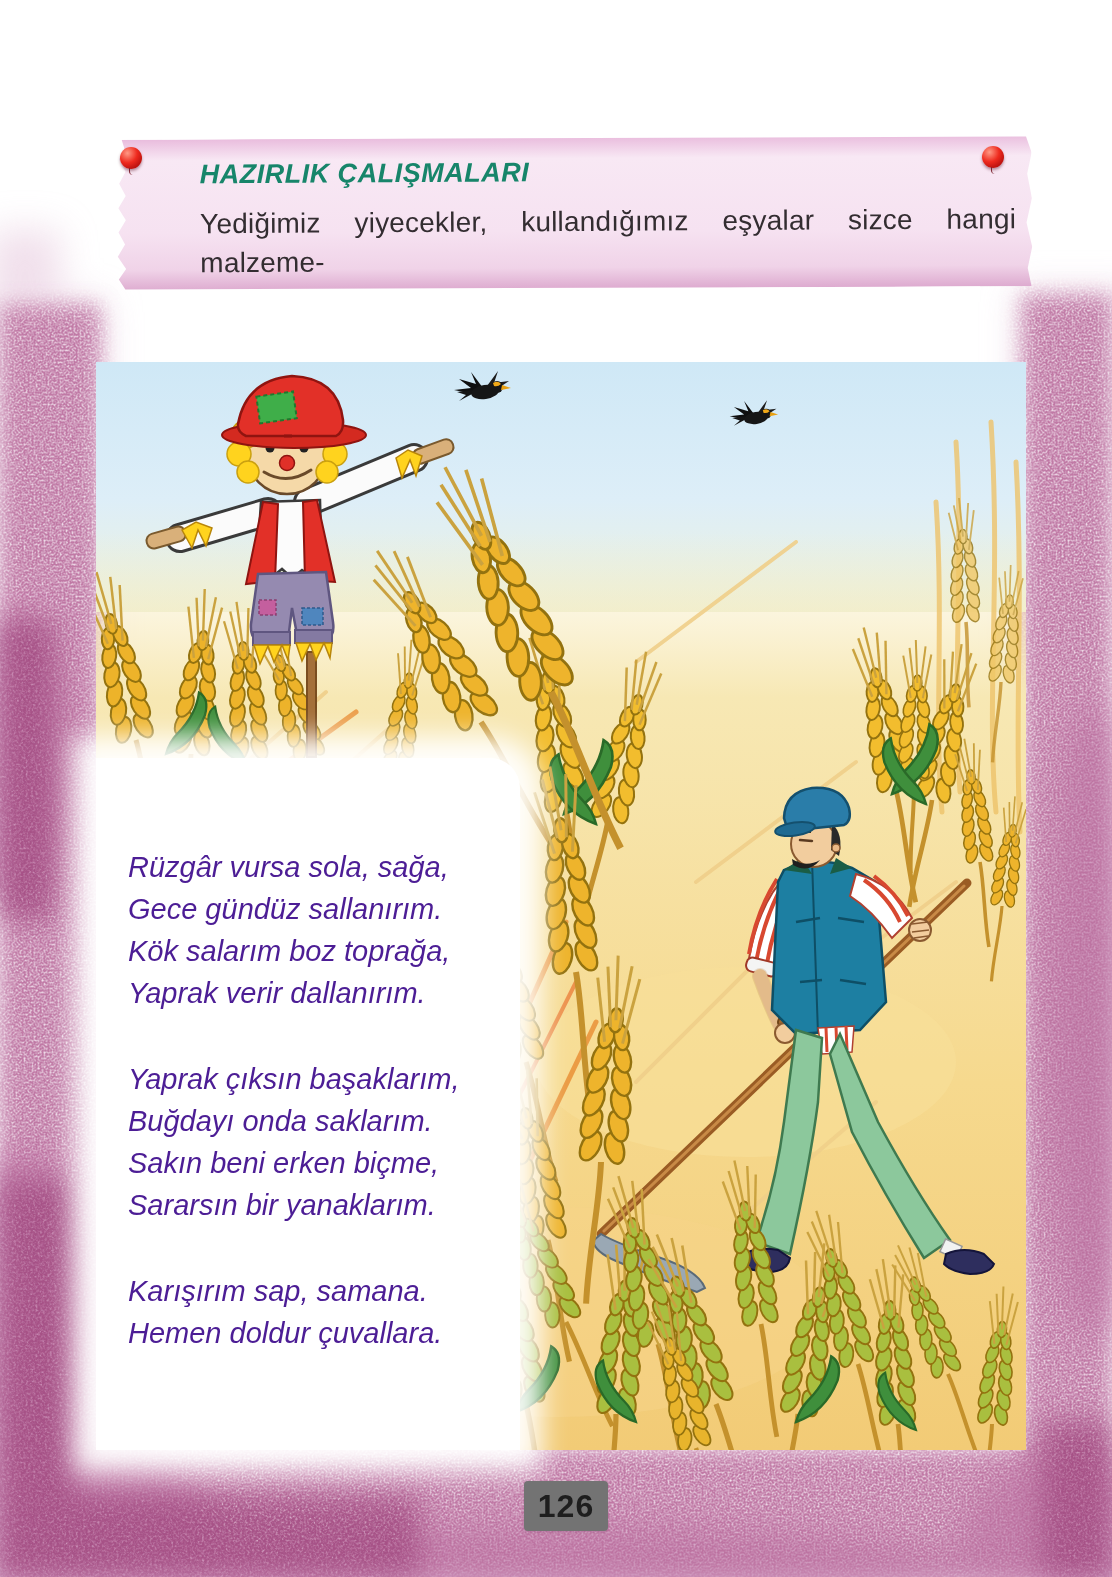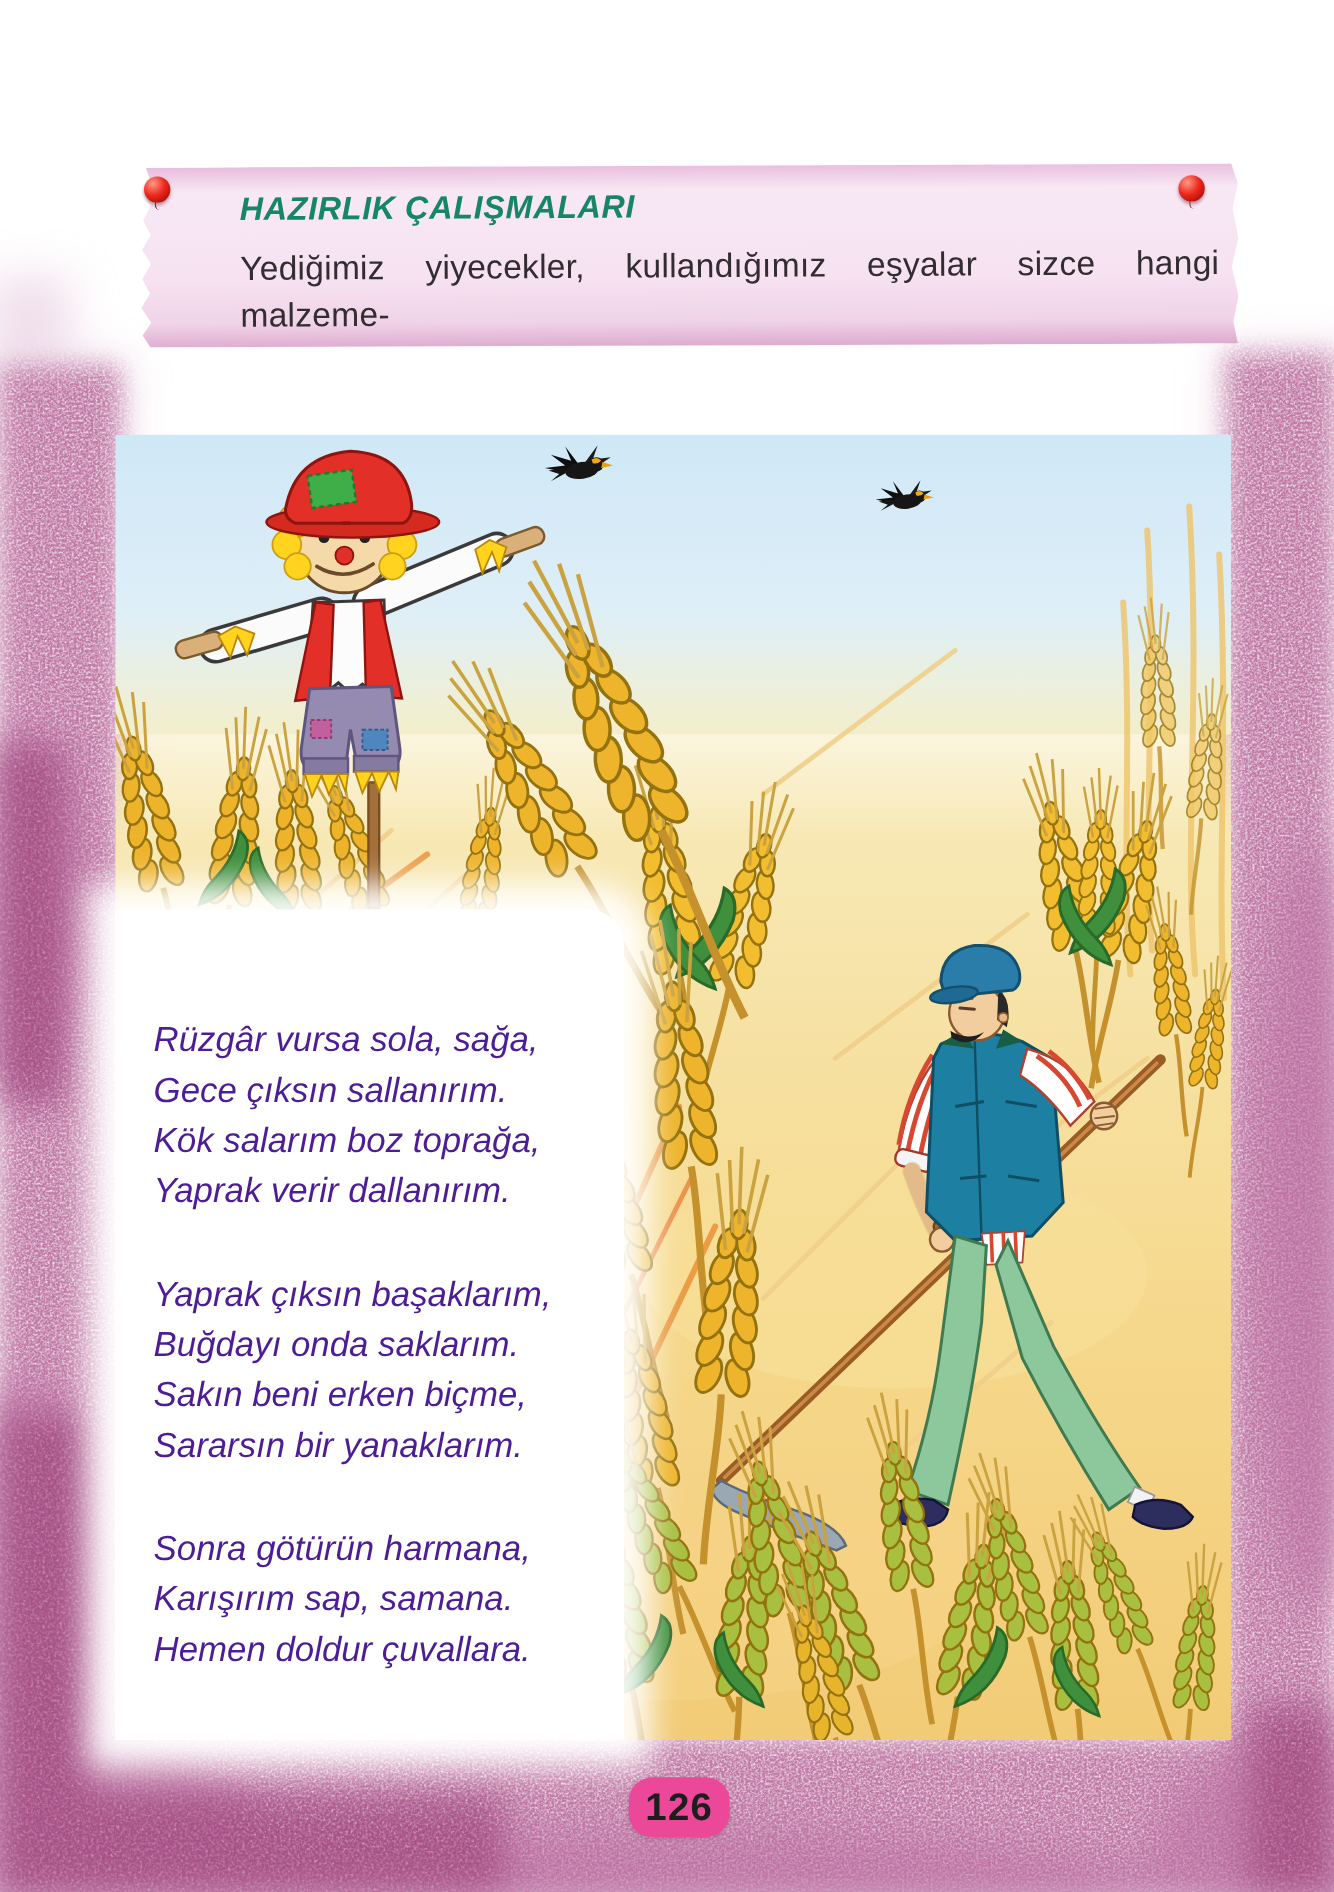--- a/index.html
+++ b/index.html
@@ -51,21 +51,21 @@
     letter-spacing:1px;-webkit-text-stroke:1.3px #3c3550;
     text-shadow:0 0 10px #ffffff,0 0 18px #ffffff;white-space:nowrap;
   }
   .stanzas{position:absolute;left:32px;top:88px;width:380px;}
   .stanza{margin-bottom:44px;}
   .pline{font-size:29px;color:#4c1d95;line-height:42px;white-space:nowrap;font-style:italic;}
 
   
   .badge{
     position:absolute;left:524px;top:1481px;width:84px;height:50px;z-index:3;
-    background:#ec4899;border-radius:20px;display:flex;align-items:center;justify-content:center;
+    background:#737373;border-radius:4px;display:flex;align-items:center;justify-content:center;
     box-shadow:0 1px 3px rgba(120,60,100,.25);
   }
   .badge span{font-size:32px;font-weight:bold;color:#1e1e1e;letter-spacing:1px;}
 </style>
 </head>
 <body>
 
 <svg class="texture" width="1112" height="1577" viewBox="0 0 1112 1577">
   <defs>
     <filter id="grain" x="-30%" y="-30%" width="160%" height="160%">
@@ -385,32 +385,31 @@
     <use href="#leaf" transform="translate(700,1060) scale(1.6)"></use>
     <use href="#leaf" transform="translate(820,1068) scale(1.4) scale(-1,1)"></use>
   </g>
 </svg>
 </div>
 
 <div class="poem-panel">
   <div class="stanzas">
     <div class="stanza">
       <div class="pline">Rüzgâr vursa sola, sağa,</div>
-      <div class="pline">Gece çıksın sallanırım.</div>
+      <div class="pline">Gece gündüz sallanırım.</div>
       <div class="pline">Kök salarım boz toprağa,</div>
       <div class="pline">Yaprak verir dallanırım.</div>
     </div>
     <div class="stanza">
       <div class="pline">Yaprak çıksın başaklarım,</div>
       <div class="pline">Buğdayı onda saklarım.</div>
       <div class="pline">Sakın beni erken biçme,</div>
       <div class="pline">Sararsın bir yanaklarım.</div>
     </div>
     <div class="stanza">
-      <div class="pline">Sonra götürün harmana,</div>
       <div class="pline">Karışırım sap, samana.</div>
       <div class="pline">Hemen doldur çuvallara.</div>
     </div>
   </div>
 </div>
 
 <div class="badge">
   <span>126</span>
 </div>
 

